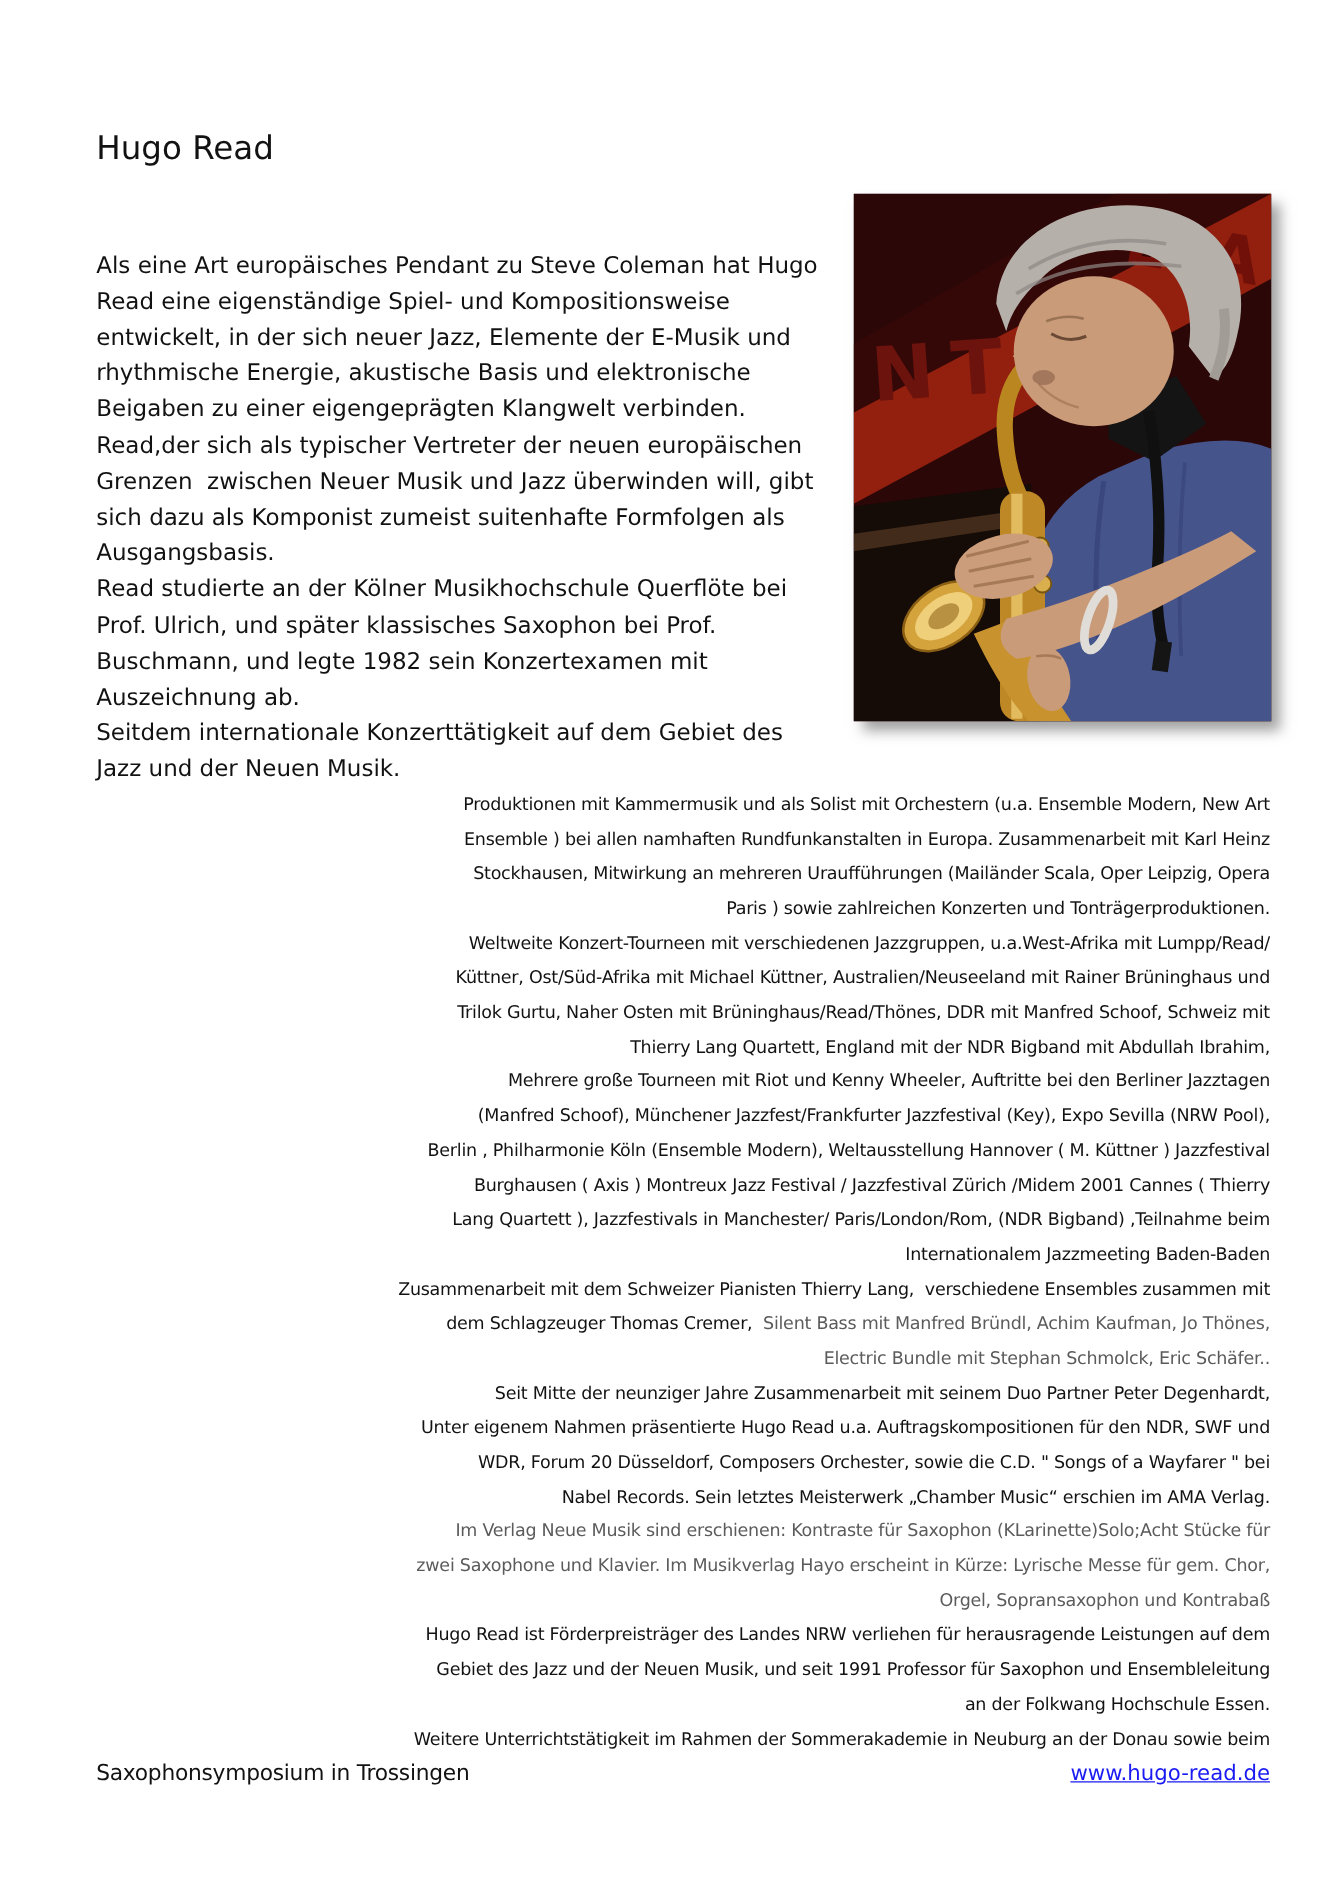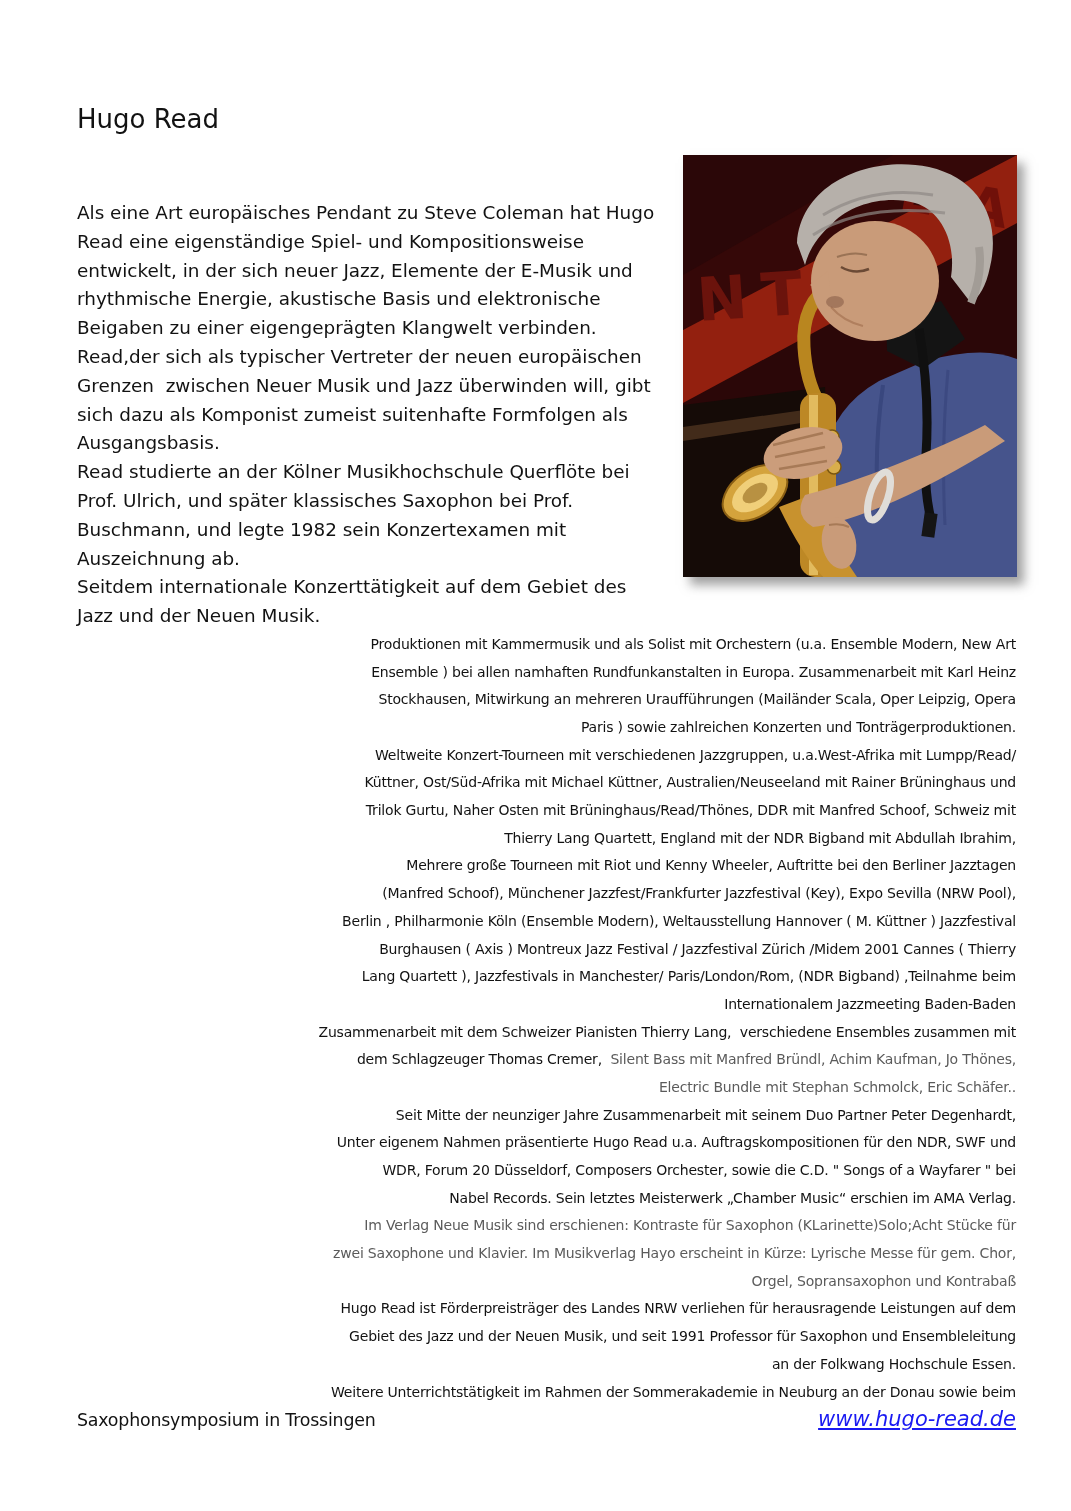--- a/index.html
+++ b/index.html
@@ -19,23 +19,22 @@
   .bio{position:absolute;left:77px;top:151px;width:939px;margin-top:48px;}
   .bio .line{white-space:pre;}
   .narrow .line{font-size:18.4px;line-height:28.8px;height:28.8px;}
   .full .line{font-size:14px;line-height:27.7px;height:27.7px;letter-spacing:-0.2px;text-align:right;}
   .gray{color:var(--gray,#5b5b5b);}
   .lastline{
     display:flex;justify-content:space-between;align-items:baseline;
     font-size:17.4px;line-height:27.7px;height:27.7px;white-space:pre;letter-spacing:-0.2px;
   }
   .weblink{
-    font-size:21px;color:var(--link,#1a1af2);text-decoration:underline;cursor:pointer;
+    font-size:17px;color:var(--link,#1a1af2);text-decoration:underline;cursor:pointer;
     letter-spacing:0;
-    font-style:italic;
   }
 </style>
 </head>
 <body>
 
 <div class="page">
 
   <div class="title">Hugo Read</div>
 
   <div class="photo">

